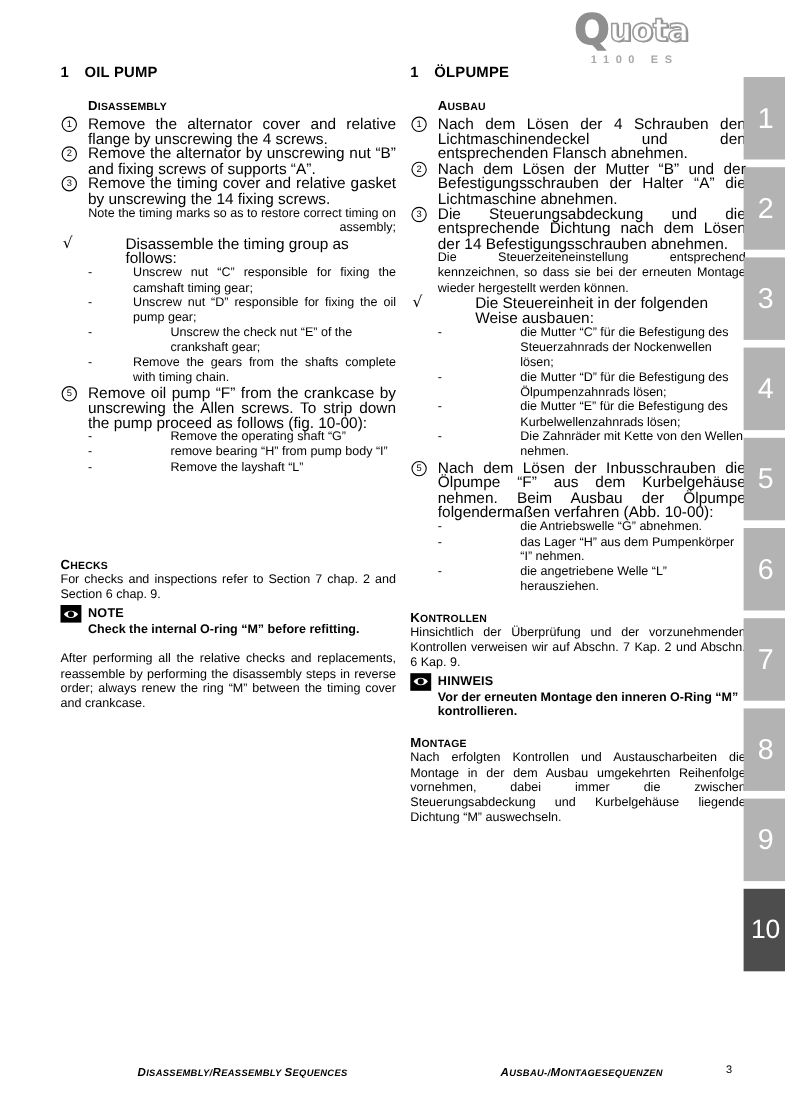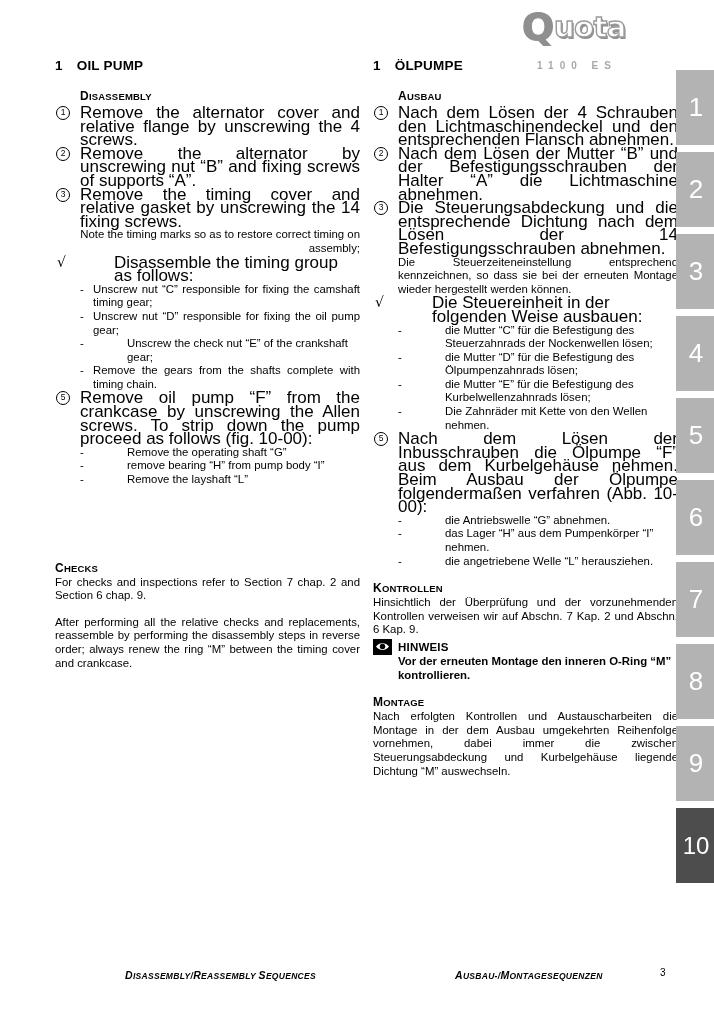--- a/index.html
+++ b/index.html
@@ -33,21 +33,21 @@
   }
   .logo-word .big{
     font-size:38px;
     color:#8f8f8f;
     -webkit-text-stroke:1.2px #8f8f8f;
     text-shadow:none;
     vertical-align:-3px;
   }
   .logo-sub{
     display:block;
-    margin-top:14px;
+    margin-top:3px;
     font-size:10px;
     font-weight:bold;
     letter-spacing:6px;
     color:#a8a8a8;
     padding-left:6px;
   }
 
   
   .col{
     position:absolute;
@@ -112,32 +112,32 @@
   .chk{
     display:inline-block;
     font-size:14px;
     line-height:13px;
     margin-left:2px;
     font-family:"DejaVu Sans", sans-serif;
   }
   .body{
     flex:1 1 auto;
     text-align:justify;
-    font-size:17px;
+    font-size:14px;
     line-height:13.6px;
     hyphens:manual;
   }
   .body.nojust{ text-align:left;padding-left:34px; }
 
   
   .row.dash{ margin-left:25px; }
   .row.dash .marker{
     flex:0 0 13px;
   }
-  .row.dash .body{ font-size:11.4px; }
+  .row.dash .body{ font-size:11.4px;margin-left:28px; }
 
   
   .cont{
     margin-left:25px;
     font-size:11.4px;
     line-height:13.6px;
     text-align:justify;
   }
   .cont.nojust{ text-align:right; }
 
@@ -282,20 +282,32 @@
       <span class="marker">-</span>
       <span class="body nojust">Remove the layshaft “L”</span>
     </div>
   </div>
 
   <div class="gap-lg"></div>
 
   <h2 class="sub-flush"><span class="cap">C</span>HECKS</h2>
   <div class="para">For checks and inspections refer to Section 7 chap. 2 and Section 6 chap. 9.</div>
 
+  <div class="note-block">
+    <div class="note-head">
+      <span class="eye-icon">
+        <svg width="15" height="11" viewBox="0 0 30 22" aria-hidden="true">
+          <path d="M2 11 C 8 2, 22 2, 28 11 C 22 20, 8 20, 2 11 Z" fill="#fff"></path>
+          <circle cx="15" cy="11" r="5.5" fill="#000"></circle>
+        </svg>
+      </span>
+      <span class="note-label">NOTE</span>
+    </div>
+    <div class="note-text">Check the internal O-ring “M” before refitting.</div>
+  </div>
 
   <div class="gap-md"></div>
 
   <div class="para">After performing all the relative checks and replacements, reassemble by performing the disassembly steps in reverse order; always renew the ring “M” between the timing cover and crankcase.</div>
 </div>
 
 <div class="col col-de">
   <h1 class="sec-title">
     <span class="num">1</span><span>ÖLPUMPE</span>
   </h1>

